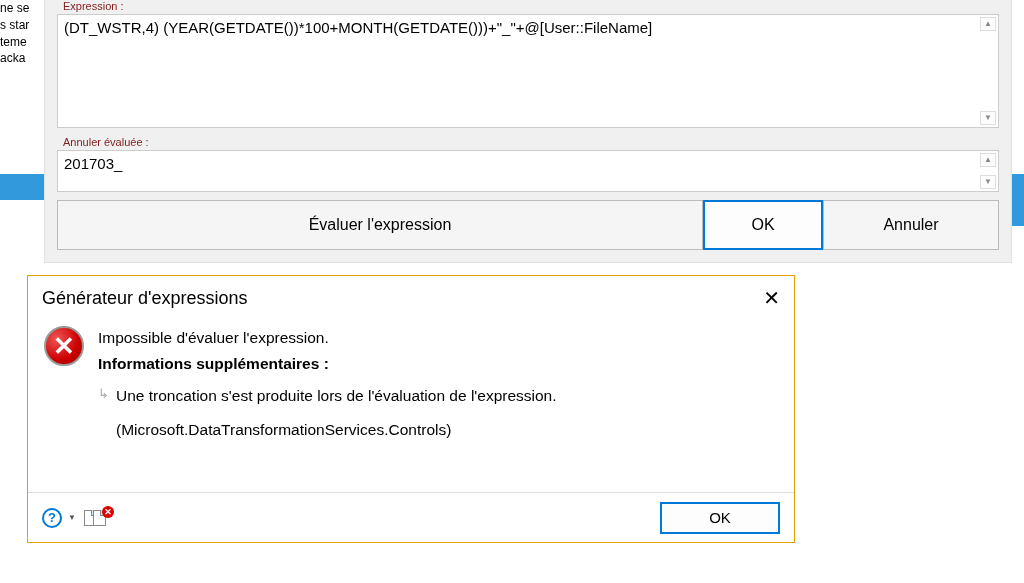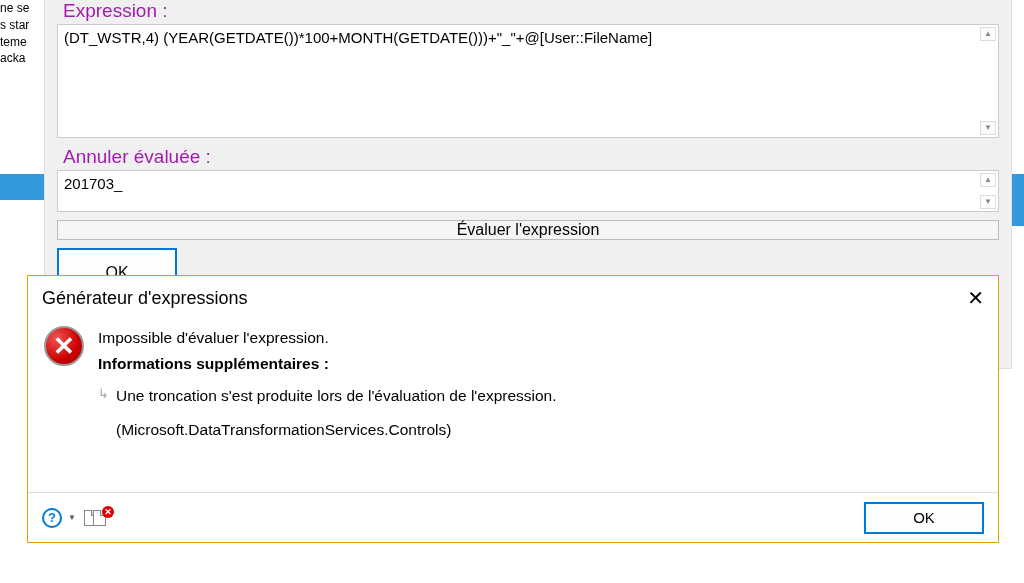--- a/index.html
+++ b/index.html
@@ -41,22 +41,22 @@
   position: absolute;
   left: 44px;
   top: 0;
   right: 12px;
   background: #f0f0f0;
   border: 1px solid #e0e0e0;
   border-top: none;
   padding: 0 12px 12px 12px;
 }
 .label-row {
-  font-size: 19px;
-  color: #a21caf;
+  font-size: 11px;
+  color: #7f1d1d;
   padding: 0 6px 2px 6px;
 }
 .textbox {
   width: 100%;
   background: #fff;
   border: 1px solid #ccc;
   position: relative;
   padding: 4px 22px 4px 6px;
   font-family: inherit;
   font-size: 15px;
@@ -73,23 +73,22 @@
   border: 1px solid #ddd;
   font-size: 8px;
   text-align: center;
   line-height: 12px;
   color: #888;
 }
 .sp-up { top: 2px; }
 .sp-down { bottom: 2px; }
 .button-row {
   display: flex;
-  gap: 8px;
+  gap: 0;
   margin-top: 0;
-  flex-direction: column;
 }
 .btn {
   border: 1px solid #bbb;
   background: #f5f5f5;
   height: 50px;
   display: flex;
   align-items: center;
   justify-content: center;
   font-size: 16px;
   cursor: pointer;
@@ -99,21 +98,21 @@
   width: 120px;
   border: 2px solid #0078d7;
   background: #fdfdfd;
 }
 .btn-cancel { width: 176px; }
 
 .msg-dialog {
   position: absolute;
   left: 27px;
   top: 275px;
-  width: 972px;
+  width: 768px;
   height: 268px;
   background: #fff;
   border: 1px solid #e0a000;
 }
 .msg-title {
   padding: 10px 14px 8px 14px;
   font-size: 18px;
   display: flex;
   align-items: center;
   justify-content: space-between;

